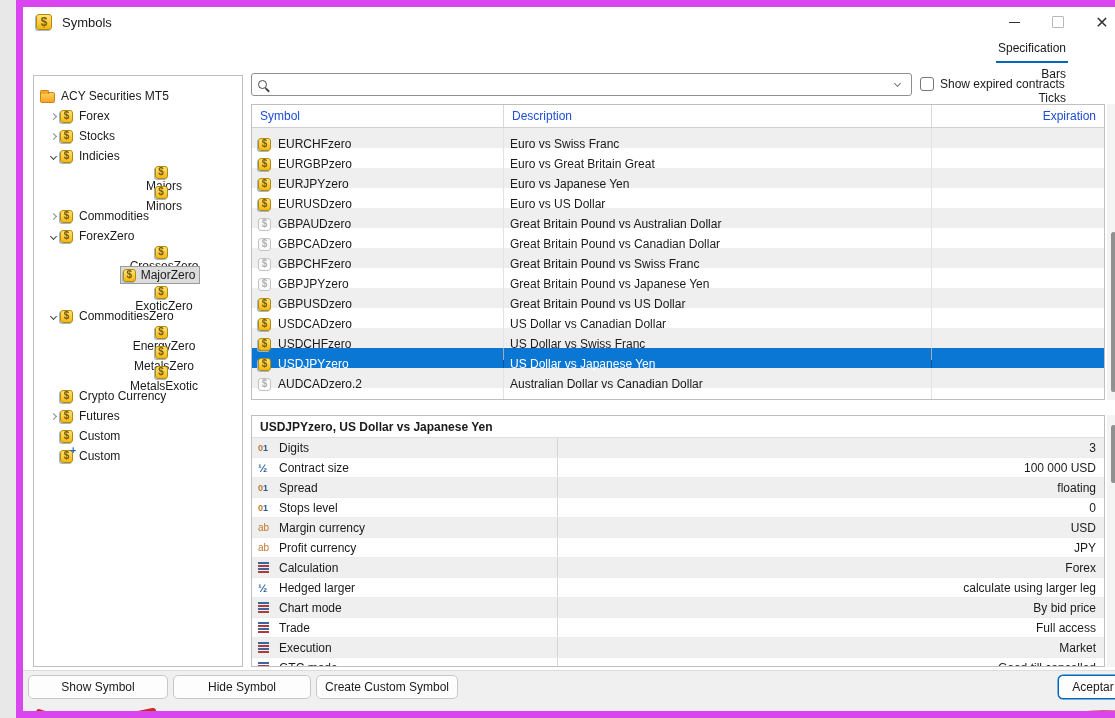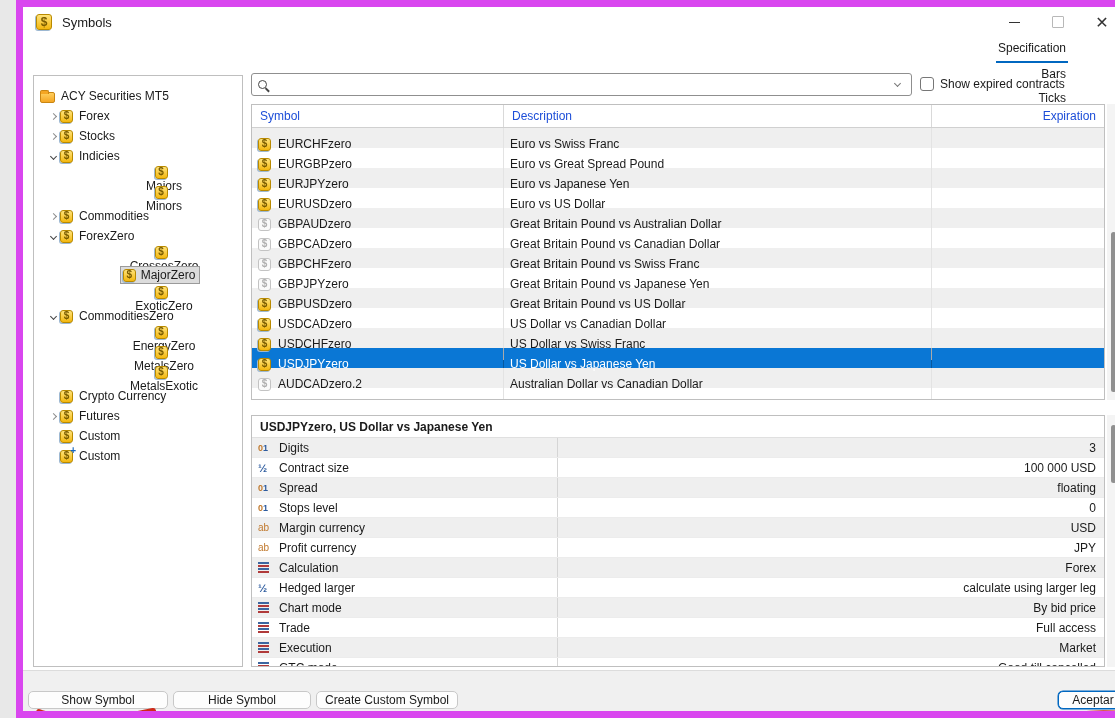--- a/index.html
+++ b/index.html
@@ -90,21 +90,21 @@
   .picon { width:16px; flex:none; margin-right:5px; font-size:9px; font-weight:bold; letter-spacing:0; display:flex; align-items:center; }
   .ic-num::before { content:"0"; color:#c0782c; }
   .ic-num::after { content:"1"; color:#2d5b9e; }
   .ic-frac::before { content:"\00BD"; color:#2d5b9e; font-size:11px; }
   .ic-ab::before { content:"ab"; color:#c0782c; font-weight:normal; font-size:10px; }
   .ic-list { height:11px; }
   .ic-list::before { content:""; width:11px; height:11px; background:linear-gradient(#3b66a0 0 2px,transparent 2px 3px,#b03a3a 3px 5px,transparent 5px 6px,#3b66a0 6px 8px,transparent 8px 9px,#b03a3a 9px 11px); }
 
   
   .footer { position:absolute; left:0; top:663px; width:100%; height:55px; background:#f0f0f0; border-top:1px solid #dcdcdc; }
-  .btn { position:absolute; top:20px; height:18px; background:#fdfdfd; border:1px solid #c8c8c8; border-radius:5px; display:flex; align-items:center; justify-content:center; font:inherit; color:#1a1a1a; }
+  .btn { position:absolute; top:4px; height:24px; background:#fdfdfd; border:1px solid #c8c8c8; border-radius:5px; display:flex; align-items:center; justify-content:center; font:inherit; color:#1a1a1a; }
   .btn-show { left:5px; width:140px; }
   .btn-hide { left:150px; width:138px; }
   .btn-create { left:293px; width:142px; }
   .btn-accept { left:1035px; width:70px; border:1px solid #0067c0; box-shadow:0 0 0 0.5px #0067c0; }
   .grip { position:absolute; right:2px; bottom:2px; width:10px; height:10px; }
   .grip i { position:absolute; width:2px; height:2px; background:#b0b0b0; }
   .grip i:nth-child(1){ right:0; bottom:0; } .grip i:nth-child(2){ right:4px; bottom:0; } .grip i:nth-child(3){ right:0; bottom:4px; }
   .grip i:nth-child(4){ right:8px; bottom:0; } .grip i:nth-child(5){ right:4px; bottom:4px; } .grip i:nth-child(6){ right:0; bottom:8px; }
 
   .annotations { position:absolute; left:0; top:0; width:1115px; height:718px; pointer-events:none; z-index:50; }
@@ -265,21 +265,21 @@
           <div class="td c3">
             <span></span>
           </div>
         </div>
       <div class="trow">
           <div class="td c1">
             <span class="coin"></span>
             <span>EURGBPzero</span>
           </div>
           <div class="td c2">
-            <span>Euro vs Great Spread Pound</span>
+            <span>Euro vs Great Britain Great</span>
           </div>
           <div class="td c3">
             <span></span>
           </div>
         </div>
       <div class="trow">
           <div class="td c1">
             <span class="coin"></span>
             <span>EURJPYzero</span>
           </div>

